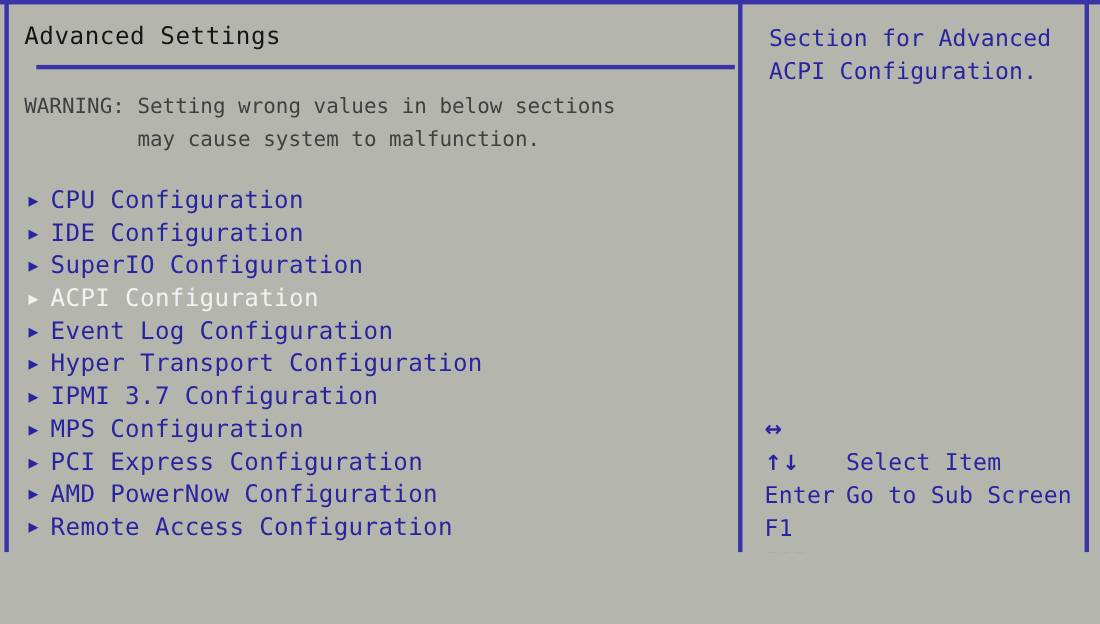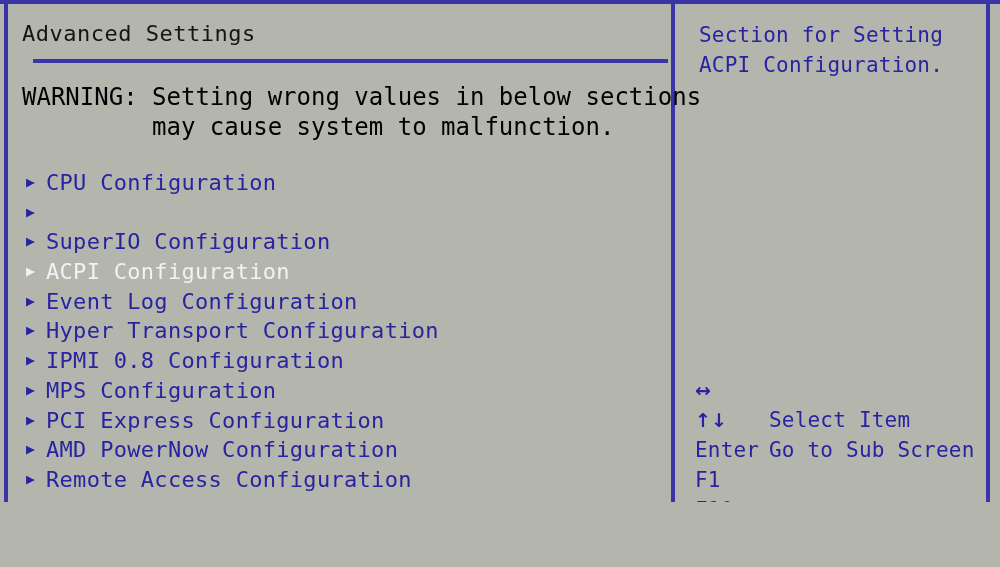--- a/index.html
+++ b/index.html
@@ -60,23 +60,23 @@
     left: 14px; top: 17px;
     font-size: 22px;
     line-height: 26px;
     color: #151515;
     letter-spacing: 0.5px;
     white-space: pre;
   }
   .warning-block {
     position: absolute;
     left: 14px; top: 78px;
-    font-size: 24px;
+    font-size: 19px;
     line-height: 30px;
-    color: #000000;
+    color: #404040;
     letter-spacing: 0px;
     white-space: pre;
   }
 
   .menu-list {
     position: absolute;
     left: 14px; top: 164px;
     width: 640px;
   }
   .menu-item {
@@ -165,36 +165,36 @@
 
   <div id="left-pane">
     <div class="page-title">Advanced Settings</div>
     <div class="title-rule"></div>
 
     <div class="warning-block"><span>WARNING: Setting wrong values in below sections</span>
 <span>         may cause system to malfunction.</span></div>
 
     <div class="menu-list" id="menu-list">
         <div class="menu-item"><span class="bullet">▶</span><span class="label">CPU Configuration</span></div>
-        <div class="menu-item"><span class="bullet">▶</span></div>
+        <div class="menu-item"><span class="bullet">▶</span><span class="label">IDE Configuration</span></div>
         <div class="menu-item"><span class="bullet">▶</span><span class="label">SuperIO Configuration</span></div>
         <div class="menu-item selected"><span class="bullet">▶</span><span class="label">ACPI Configuration</span></div>
         <div class="menu-item"><span class="bullet">▶</span><span class="label">Event Log Configuration</span></div>
         <div class="menu-item"><span class="bullet">▶</span><span class="label">Hyper Transport Configuration</span></div>
-        <div class="menu-item"><span class="bullet">▶</span><span class="label">IPMI 0.8 Configuration</span></div>
+        <div class="menu-item"><span class="bullet">▶</span><span class="label">IPMI 3.7 Configuration</span></div>
         <div class="menu-item"><span class="bullet">▶</span><span class="label">MPS Configuration</span></div>
         <div class="menu-item"><span class="bullet">▶</span><span class="label">PCI Express Configuration</span></div>
         <div class="menu-item"><span class="bullet">▶</span><span class="label">AMD PowerNow Configuration</span></div>
         <div class="menu-item"><span class="bullet">▶</span><span class="label">Remote Access Configuration</span></div>
         <div class="menu-item"><span class="bullet">▶</span></div>
       </div>
   </div>
 
   <div id="right-pane">
-    <div class="help-text"><span>Section for Setting</span>
+    <div class="help-text"><span>Section for Advanced</span>
 <span>ACPI Configuration.</span></div>
 
     <div class="key-legend" id="key-legend">
         <div class="key-row"><span class="key glyph">↔</span></div>
         <div class="key-row"><span class="key glyph">↑↓</span><span class="desc">Select Item</span></div>
         <div class="key-row"><span class="key">Enter</span><span class="desc">Go to Sub Screen</span></div>
         <div class="key-row"><span class="key">F1</span></div>
         <div class="key-row"><span class="key">F10</span></div>
         <div class="key-row"><span class="key">ESC</span></div>
       </div>

